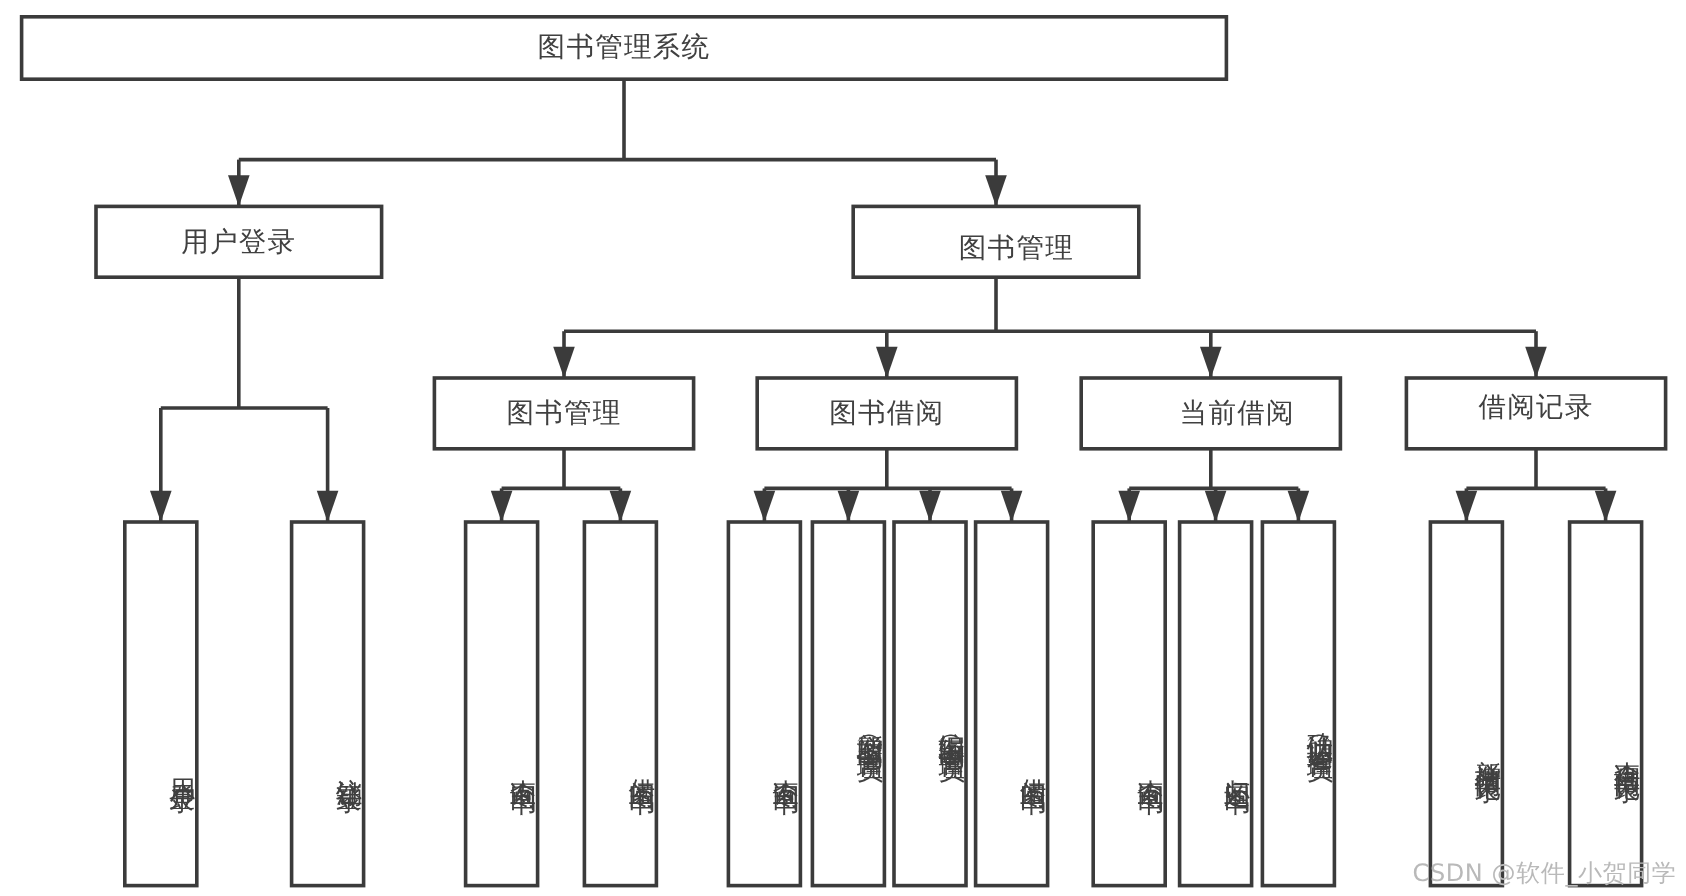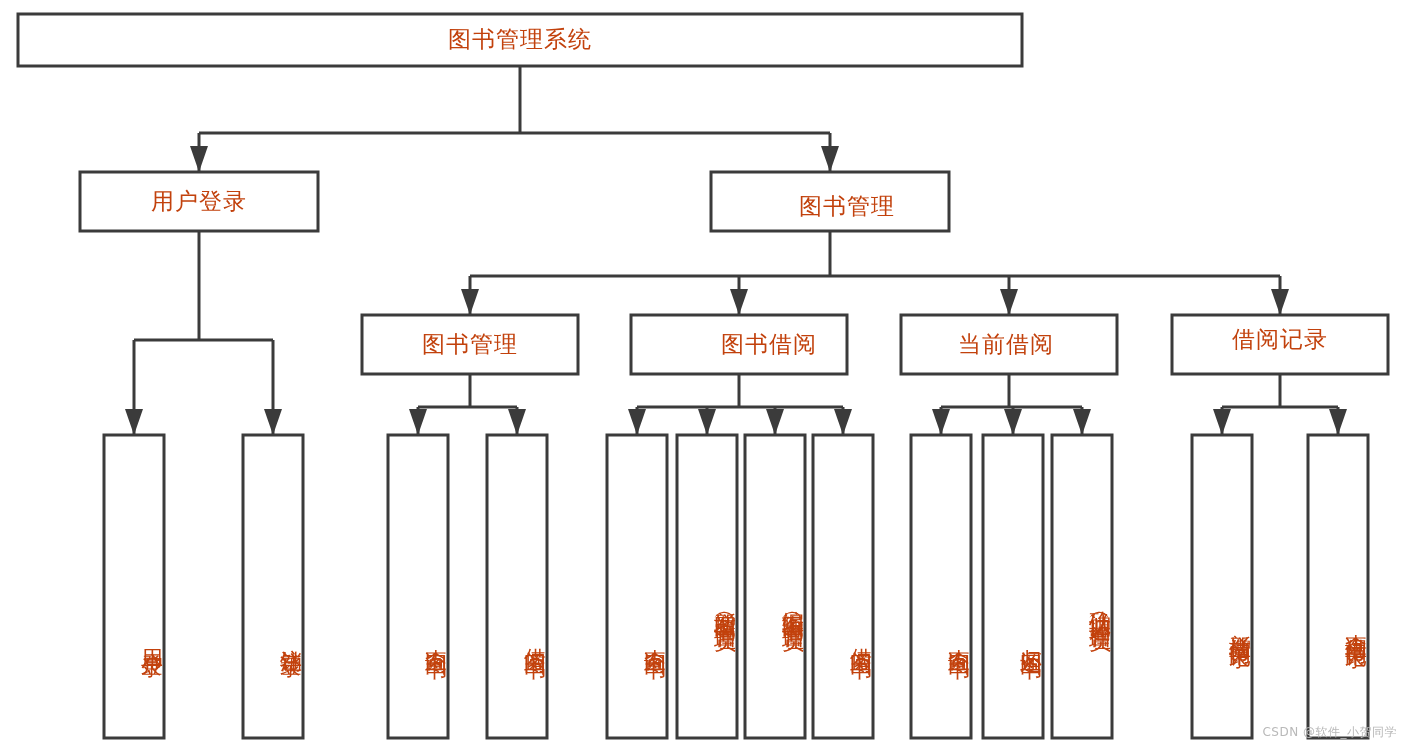--- a/index.html
+++ b/index.html
@@ -39,21 +39,21 @@
   }
   .arrow-head {
     fill: #3b3b3b;
     stroke: none;
   }
   .node-label {
     position: absolute;
     display: flex;
     align-items: center;
     justify-content: center;
-    color: #c2410c;
+    color: #404040;
     font-family: Liberation Sans, sans-serif;
     box-sizing: border-box;
     pointer-events: none;
     text-align: center;
   }
   .node-label.horiz {
     font-size: 23px;
     line-height: 1.1;
     letter-spacing: 1px;
   }
@@ -68,21 +68,21 @@
     padding-top: 4px;
   }
   .node-label.vert.tall {
     align-items: flex-start;
     padding-top: 2px;
   }
   .watermark {
     position: absolute;
     right: 8px;
     bottom: 6px;
-    font-size: 12px;
+    font-size: 20px;
     color: #b9b9b9;
     font-family: "DejaVu Sans", "Liberation Sans", sans-serif;
     letter-spacing: 0.5px;
     white-space: nowrap;
   }
 </style>
 </head>
 <body>
 
 <div id="diagram-root">
@@ -164,22 +164,22 @@
         <rect x="1192" y="435" width="60" height="303" class="node-box"></rect>
         <rect x="1308" y="435" width="60" height="303" class="node-box"></rect>
       </g>
   </svg>
 
   <div id="labels">
       <div class="node-label horiz" style="left: 18px; top: 14px; width: 1004px; height: 52px;">图书管理系统</div>
       <div class="node-label horiz" style="left: 80px; top: 172px; width: 238px; height: 59px;">用户登录</div>
       <div class="node-label horiz" style="left: 711px; top: 172px; width: 238px; height: 69px; padding-left: 34px;">图书管理</div>
       <div class="node-label horiz" style="left: 362px; top: 315px; width: 216px; height: 59px;">图书管理</div>
-      <div class="node-label horiz" style="left: 631px; top: 315px; width: 216px; height: 59px; margin-left: 30px;">图书借阅</div>
-      <div class="node-label horiz" style="left: 898px; top: 315px; width: 216px; height: 59px;">当前借阅</div>
+      <div class="node-label horiz" style="left: 631px; top: 315px; width: 216px; height: 59px;">图书借阅</div>
+      <div class="node-label horiz" style="left: 923px; top: 315px; width: 216px; height: 59px;">当前借阅</div>
       <div class="node-label horiz" style="left: 1172px; top: 315px; width: 216px; height: 49px;">借阅记录</div>
       <div class="node-label vert" style="left: 104px; top: 435px; width: 60px; height: 303px; padding-top: 101.5px;">用户登录</div>
       <div class="node-label vert" style="left: 243px; top: 435px; width: 60px; height: 303px; padding-top: 101.5px;">注销登录</div>
       <div class="node-label vert" style="left: 388px; top: 435px; width: 60px; height: 303px; padding-top: 101.5px;">查询图书</div>
       <div class="node-label vert" style="left: 487px; top: 435px; width: 60px; height: 303px; padding-top: 101.5px;">借阅图书</div>
       <div class="node-label vert" style="left: 607px; top: 435px; width: 60px; height: 303px; padding-top: 101.5px;">查询图书</div>
       <div class="node-label vert tall" style="left: 677px; top: 435px; width: 60px; height: 303px; padding-top: 39px;">新增图书（管理员）</div>
       <div class="node-label vert tall" style="left: 745px; top: 435px; width: 60px; height: 303px; padding-top: 39px;">编辑图书（管理员）</div>
       <div class="node-label vert" style="left: 813px; top: 435px; width: 60px; height: 303px; padding-top: 101.5px;">借阅图书</div>
       <div class="node-label vert" style="left: 911px; top: 435px; width: 60px; height: 303px; padding-top: 101.5px;">查询图书</div>

